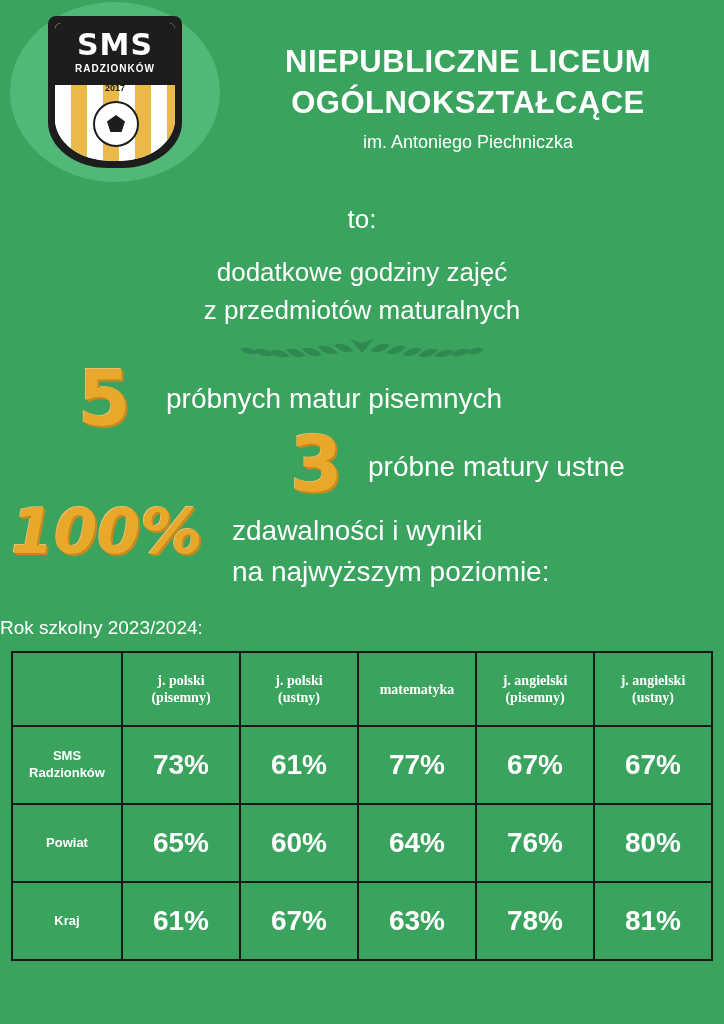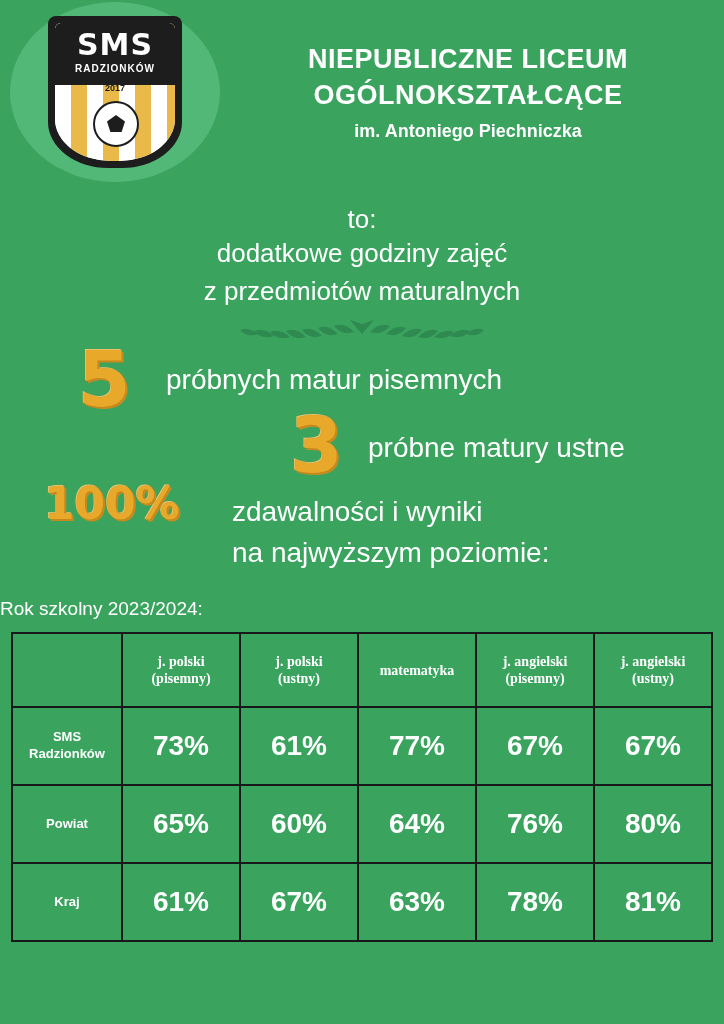--- a/index.html
+++ b/index.html
@@ -125,43 +125,43 @@
   }
 
   .title-block {
     position: absolute;
     left: 222px;
     top: 42px;
     width: 492px;
     text-align: center;
   }
   .title-line {
-    font-size: 27px;
+    font-size: 31px;
     font-weight: bold;
     letter-spacing: 0.5px;
     line-height: 1.32;
     text-transform: uppercase;
   }
   .subtitle {
     margin-top: 8px;
     font-size: 18px;
-    font-weight: bold;
+    font-weight: normal;
   }
 
   
   .to-line {
     text-align: center;
     font-size: 26px;
     margin-top: 14px;
   }
   .lead {
     text-align: center;
     font-size: 26px;
     line-height: 1.45;
-    margin-top: 0;
+    margin-top: 19px;
   }
 
   .laurel {
     position: relative;
     height: 30px;
     margin-top: 2px;
   }
   .laurel svg {
     position: absolute;
     left: 50%;
@@ -206,23 +206,24 @@
     position: absolute;
     left: 368px;
     top: 24px;
     font-size: 28px;
   }
   .row100 {
     height: 96px;
   }
   .row100 .gold-num {
     position: absolute;
-    left: 44px;
+    left: 11px;
     top: 8px;
-    font-size: 44px;
+    font-size: 62px;
+    font-style: italic;
   }
   .row100 .stat-text {
     position: absolute;
     left: 232px;
     top: 18px;
     font-size: 28px;
     line-height: 1.45;
   }
 
   

